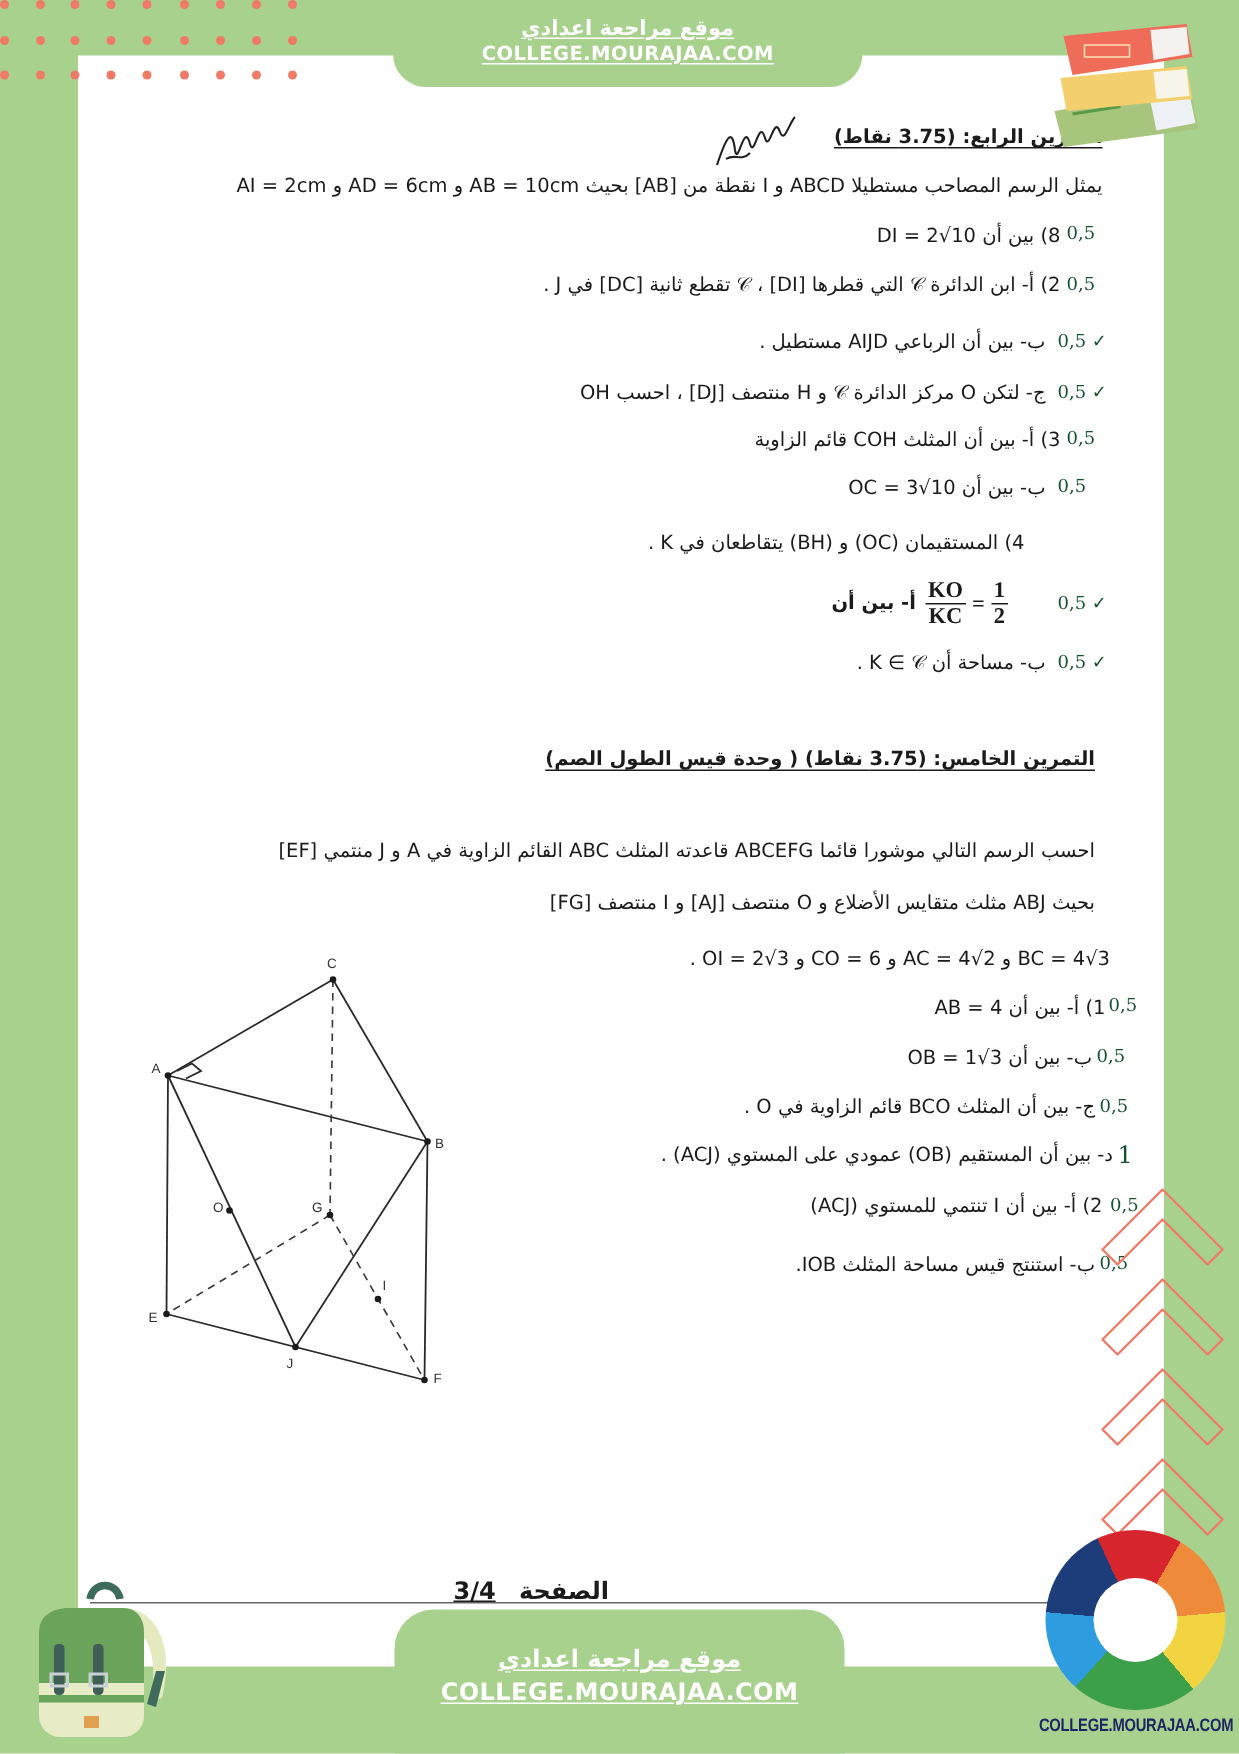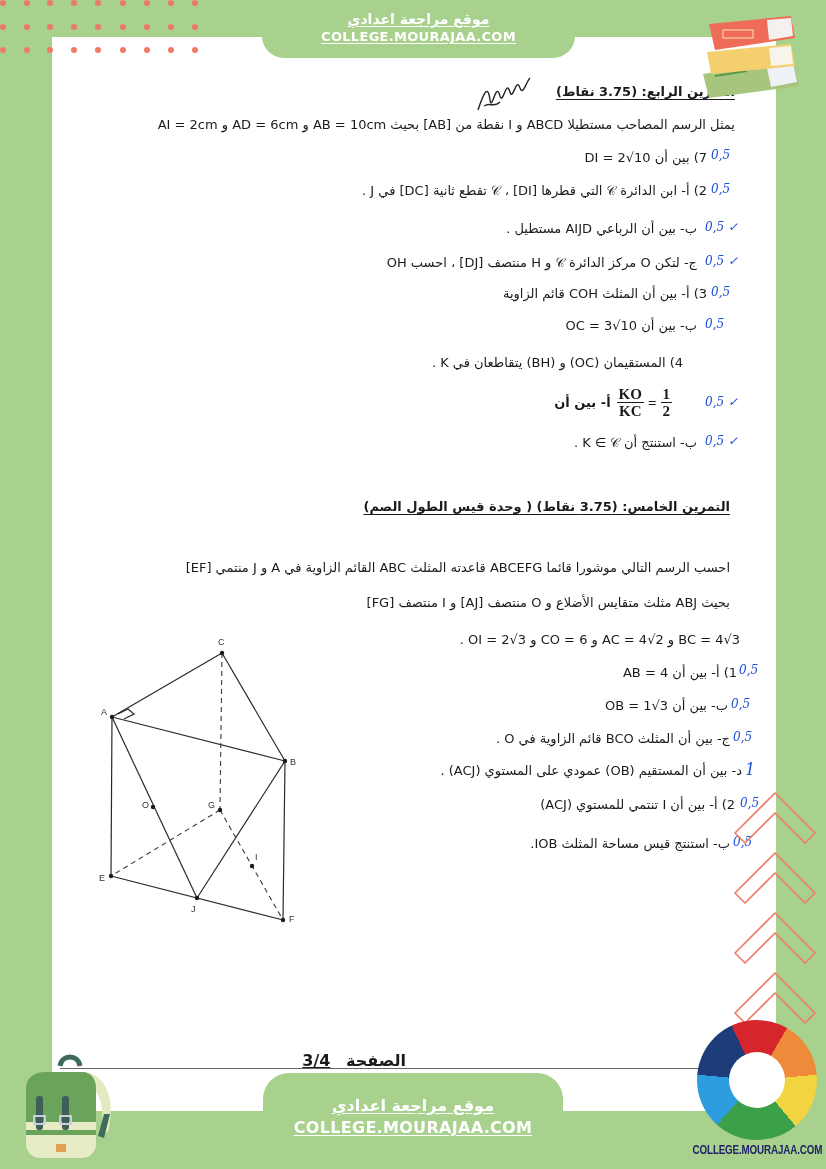--- a/index.html
+++ b/index.html
@@ -30,22 +30,22 @@
     position:absolute; direction:rtl; white-space:nowrap;
     font-family:"DejaVu Sans", sans-serif; font-size:13px; line-height:18px; color:#1b1b1b;
   }
   .title { font-weight:bold; text-decoration:underline; text-underline-offset:3px; }
   .frac-row { display:flex; flex-direction:row-reverse; align-items:center; gap:6px;font-weight:bold; }
   .frac-math { direction:ltr; display:inline-flex; align-items:center; gap:4px;
     font-family:"Liberation Serif", serif; font-size:15px; color:#1b1b1b; }
   .frac { display:inline-flex; flex-direction:column; align-items:center; line-height:16px; }
   .frac .num { border-bottom:1.3px solid #1b1b1b; padding:0 2px; }
   .mark {
-    position:absolute; font-family:"DejaVu Serif", serif; font-style:italic;
-    font-size:12px; color:#1d4ed8; white-space:nowrap;
+    position:absolute; font-family:"DejaVu Serif", serif; 
+    font-size:12px; color:#14532d; white-space:nowrap;
   }
   .page-rule { position:absolute; left:60px; top:1068px; width:640px; height:1px; background:#666; }
   .logo-ring {
     position:absolute; left:697px; top:1020px; width:120px; height:120px; border-radius:50%;
     background:conic-gradient(#d6252c 0deg 30deg, #ef8a3a 30deg 85deg, #f1d440 85deg 140deg,
       #3c9f49 140deg 222deg, #2d9ddf 222deg 275deg, #1c3d7a 275deg 335deg, #d6252c 335deg 360deg);
   }
   .logo-hole { position:absolute; left:32px; top:32px; width:56px; height:56px; border-radius:50%; background:#fff; }
   .logo-caption {
     position:absolute; left:680px; top:1143px; width:140px; text-align:center;
@@ -95,42 +95,42 @@
   <span class="ar">موقع مراجعة اعدادي</span>
   <span class="url">COLLEGE.MOURAJAA.COM</span>
 </div>
 
 <svg style="position:absolute;left:470px;top:72px" width="70" height="45" viewBox="0 0 70 45">
   <path d="M8 38 C14 20 18 12 20 28 C22 40 26 8 30 24 C33 34 36 6 40 20 C43 30 46 4 50 16 C53 24 56 10 60 6 M14 34 C20 30 24 36 30 30" fill="none" stroke="#222" stroke-width="1.4"></path>
 </svg>
 
 <div class="line title" style="right:91px;top:83px;">التمرين الرابع: (3.75 نقاط)</div>
 <div class="line" style="right:91px;top:116px;">يمثل الرسم المصاحب مستطيلا ABCD و I نقطة من [AB] بحيث AB = 10cm و AD = 6cm و AI = 2cm</div>
-<div class="line" style="right:119px;top:149px;">7) بين أن DI = 2√10</div>
+<div class="line" style="right:119px;top:149px;">8) بين أن DI = 2√10</div>
 <div class="line" style="right:119px;top:182px;">2) أ- ابن الدائرة 𝒞 التي قطرها [DI] ، 𝒞 تقطع ثانية [DC] في J .</div>
 <div class="line" style="right:129px;top:220px;">ب- بين أن الرباعي AIJD مستطيل .</div>
 <div class="line" style="right:129px;top:254px;">ج- لتكن O مركز الدائرة 𝒞 و H منتصف [DJ] ، احسب OH</div>
 <div class="line" style="right:119px;top:285px;">3) أ- بين أن المثلث COH قائم الزاوية</div>
 <div class="line" style="right:129px;top:317px;">ب- بين أن OC = 3√10</div>
 <div class="line" style="right:143px;top:354px;">4) المستقيمان (OC) و (BH) يتقاطعان في K .</div>
 <div class="line frac-row" style="right:154px;top:386px;">
   <span>أ- بين أن</span>
   <span class="frac-math">
     <span class="frac">
       <span class="num">KO</span>
       <span>KC</span>
     </span>
     <span>=</span>
     <span class="frac">
       <span class="num">1</span>
       <span>2</span>
     </span>
   </span>
 </div>
-<div class="line" style="right:129px;top:434px;">ب- استنتج أن K ∈ 𝒞 .</div>
+<div class="line" style="right:129px;top:434px;">ب- مساحة أن K ∈ 𝒞 .</div>
 
 <span class="mark" style="left:711px;top:148px;">0,5</span>
 <span class="mark" style="left:711px;top:182px;">0,5</span>
 <span class="mark" style="left:705px;top:220px;">0,5 ✓</span>
 <span class="mark" style="left:705px;top:254px;">0,5 ✓</span>
 <span class="mark" style="left:711px;top:285px;">0,5</span>
 <span class="mark" style="left:705px;top:317px;">0,5</span>
 <span class="mark" style="left:705px;top:395px;">0,5 ✓</span>
 <span class="mark" style="left:705px;top:434px;">0,5 ✓</span>
 

